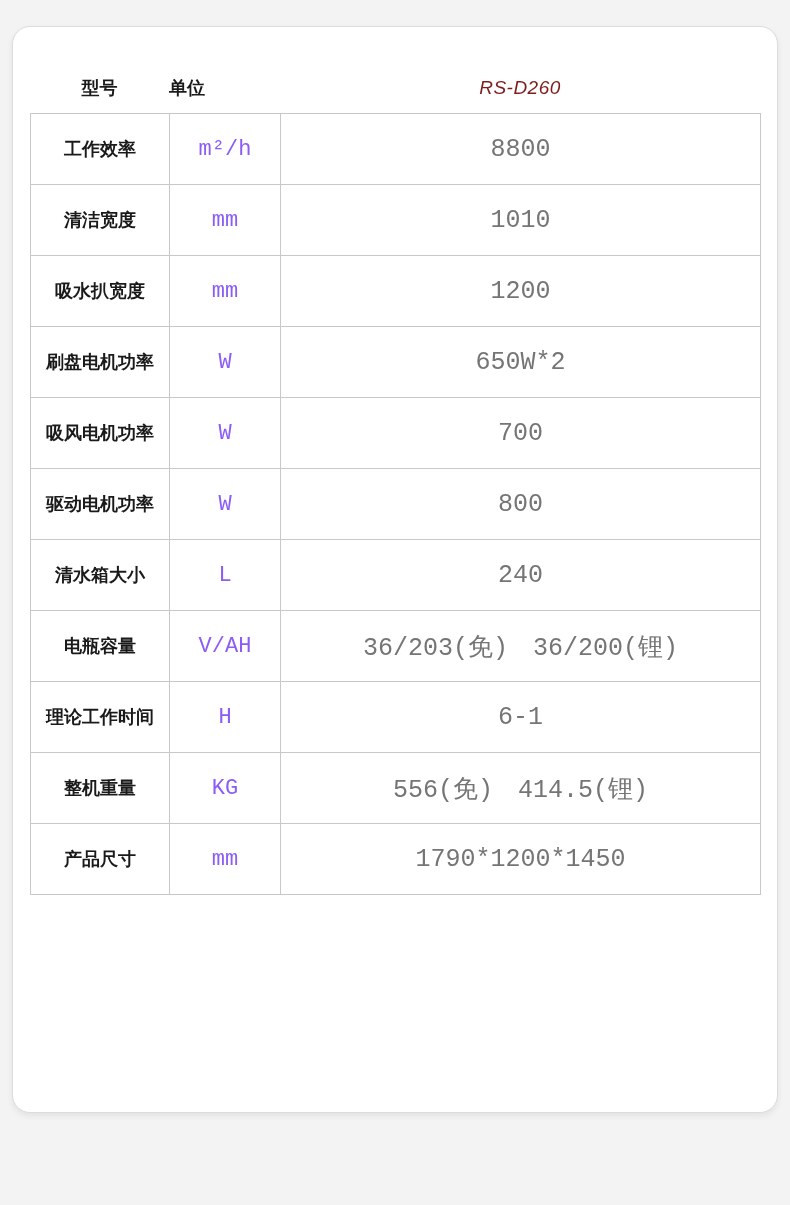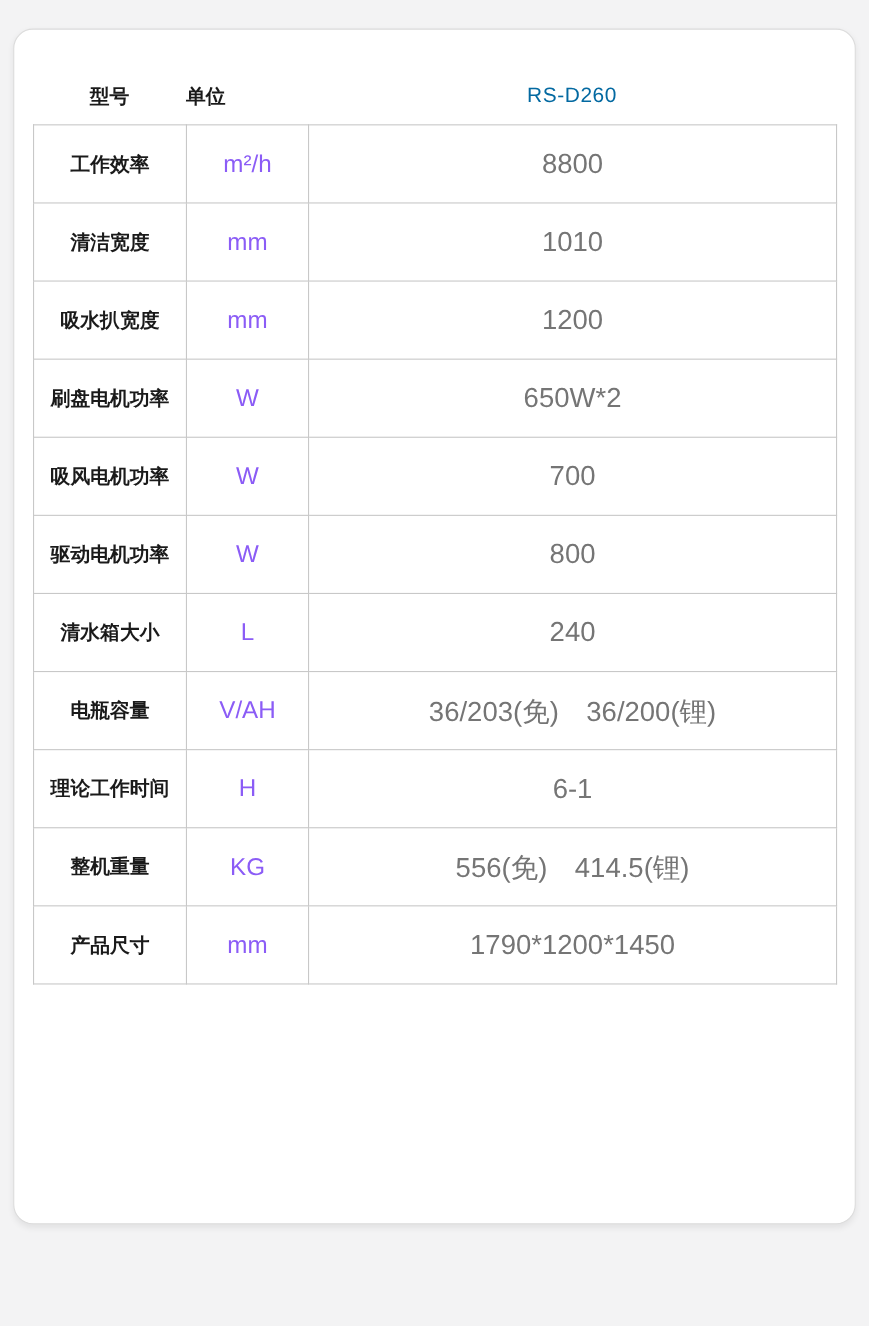--- a/index.html
+++ b/index.html
@@ -45,28 +45,30 @@
     text-align: left;
     font-size: 18px;
     font-weight: bold;
     color: #1a1a1a;
   }
   .spec-header .h-value {
     flex: 1;
     text-align: center;
     font-size: 19px;
     font-weight: 500;
-    color: #0369a1;
+    color: #7f1d1d;
     letter-spacing: 0.5px;
+    font-style: italic;
   }
   table.spec-table {
     border-collapse: collapse;
     table-layout: fixed;
     margin: 0 17px;
     width: 731px;
+    font-family: Liberation Mono, monospace;
   }
   table.spec-table td {
     border: 1px solid #c8c8c8;
     height: 70px;
     text-align: center;
     vertical-align: middle;
     padding: 0;
   }
   td.cell-label {
     width: 138px;

